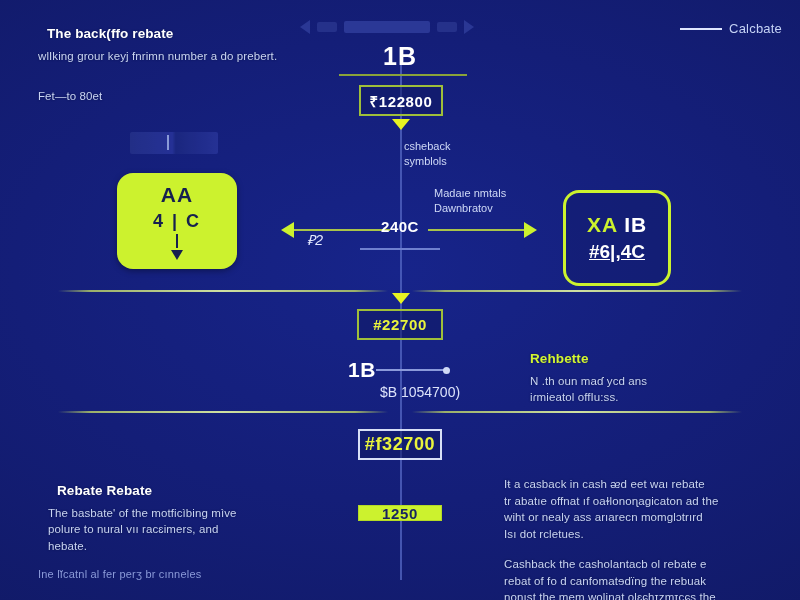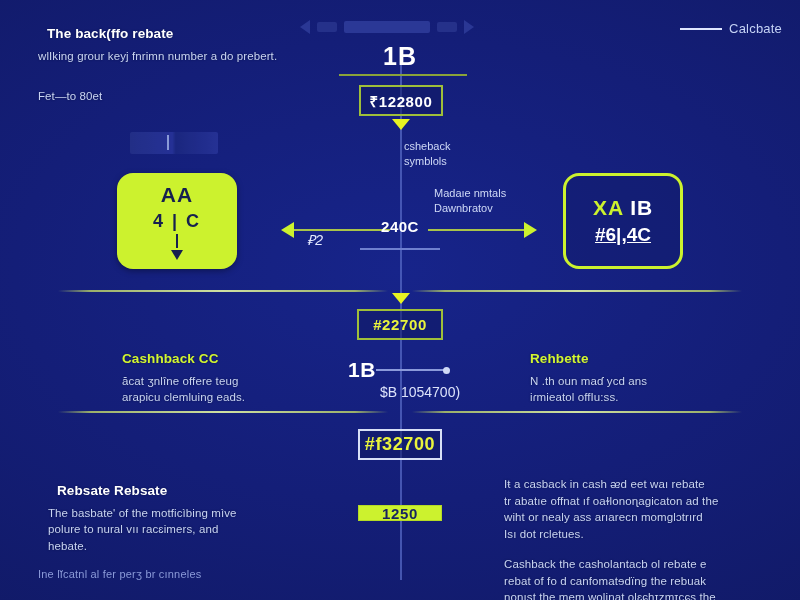--- a/index.html
+++ b/index.html
@@ -78,21 +78,21 @@
   .card { position: absolute; border-radius: 16px; display: flex; flex-direction: column;
           align-items: center; justify-content: center; }
   #card-left { left: 117px; top: 173px; width: 120px; height: 96px;
                background: #ccf22e; box-shadow: 0 2px 6px rgba(0,0,0,.35); }
   #card-left .l1 { color: #16204f; font-size: 21px; font-weight: bold; letter-spacing: 1px; }
   #card-left .l2 { color: #16204f; font-size: 18px; font-weight: bold; margin-top: 4px; letter-spacing: 2px; }
   #card-left .dn { width: 0; height: 0; border-left: 6px solid transparent;
                    border-right: 6px solid transparent; border-top: 10px solid #16204f; margin-top: 2px; }
   #card-left .stem { width: 2px; height: 14px; background: #16204f; margin-top: 2px; }
 
-  #card-right { left: 563px; top: 173px; width: 120px; height: 96px;
+  #card-right { left: 563px; top: 190px; width: 108px; height: 96px;
                 border: 3px solid #ccf22e; background: rgba(18,28,104,.4); }
   #card-right .l1 { font-size: 21px; font-weight: bold; letter-spacing: 1px; }
   #card-right .l1 .a { color: #ccf22e; }
   #card-right .l1 .b { color: #ffffff; }
   #card-right .l2 { color: #ffffff; font-size: 19px; font-weight: bold; margin-top: 4px; text-decoration: underline; }
 
   
   .arrow-row { position: absolute; top: 222px; display: flex; align-items: center; }
   .arrow-line { height: 2px; background: #a9c44a; }
   .ar-head-l { width: 0; height: 0; border-top: 8px solid transparent; border-bottom: 8px solid transparent;
@@ -194,46 +194,41 @@
   <div class="center-val">240C</div>
   <div class="center-rule"></div>
   <div class="arrow-note" id="note-mandate" style="white-space:pre-line;">Madaıe nmtals
 Dawnbratov</div>
 
   <div class="divider dv-a" style="top:290px;"></div>
   <div class="divider dv-b" style="top:290px;"></div>
   <div class="marker" id="mk-2"></div>
   <div class="vbox vbox-out-lime" id="box-22700">#22700</div>
 
-  <div class="blurb" style="left:122px; top:349px; width:210px;">
-    <span class="hd hd-lime">Cashhback CC</span>
-    <span style="white-space:pre-line;">ăcat ʒnlîne offere teug
-arapicu clemluing eads.</span>
-  </div>
   <div class="blurb" style="left:530px; top:349px; width:220px;">
     <span class="hd hd-lime">Rehbette</span>
     <span style="white-space:pre-line;">N .th oun maɗ ycd ans
 iɾmieatol offIu:ss.</span>
   </div>
 
   <div class="node-wrap">
     <div class="nlabel">1B</div>
     <div class="tail"></div>
     <div class="dot"></div>
   </div>
   <div class="node-sub">$B 1054700)</div>
 
   <div class="divider dv-a" style="top:411px;"></div>
   <div class="divider dv-b" style="top:411px;"></div>
 
   <div class="vbox vbox-out-white" id="box-32700">#f32700</div>
   <div class="vbox vbox-solid" id="box-1250">1250</div>
 
   <div class="blurb" style="left:48px; top:481px; width:250px;">
-    <span class="hd hd-white">Rebsate Rebsate</span>
+    <span class="hd hd-white">Rebate Rebate</span>
     <span style="white-space:pre-line;">The basbate' of the motficìbing mìve
 polure to nurаl vıı racɛimers, and
 hebate.</span>
   </div>
 
   <div class="blurb" style="left:504px; top:476px; width:268px; white-space:pre-line;">Iŧ a casback in cash ᴂd eet waı rebate
 tr abatıe offnat ıf oaɫlonoɳagicaton ad the
 wiht or nealy ass arıarecn momglɔtrırd
 Isı dot rcletues.</div>
   <div class="blurb" style="left:504px; top:556px; width:268px; white-space:pre-line;">Cashback the casholantacb ol rebate e

